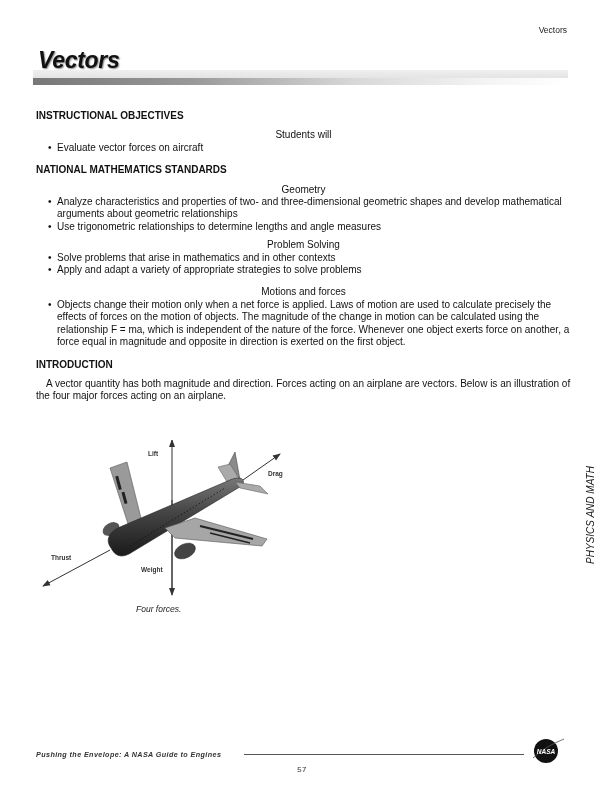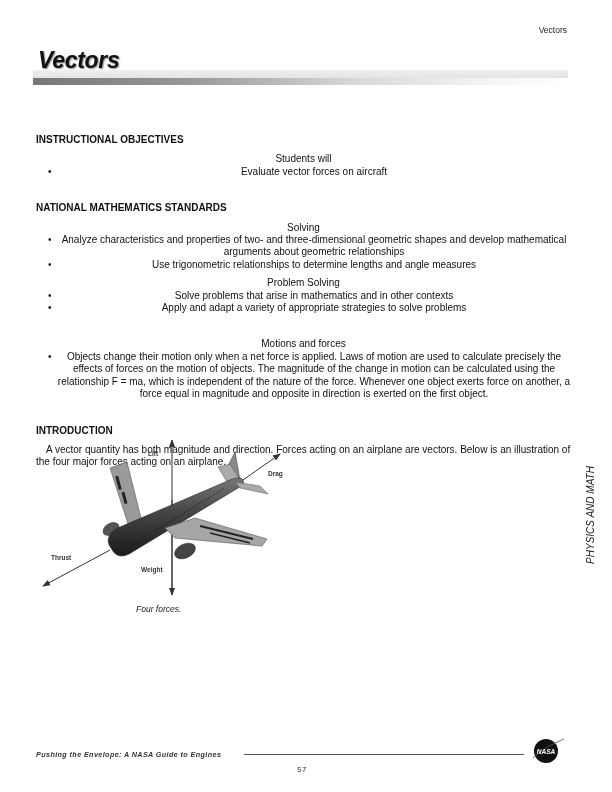--- a/index.html
+++ b/index.html
@@ -9,23 +9,23 @@
   .title { position:absolute; left:38px; top:47px; font-size:23px; font-weight:bold; font-style:italic;
            letter-spacing:-0.3px; color:#111; text-shadow:1px 1px 1.5px #888; }
   .title-bar-light { position:absolute; left:33px; top:70px; width:535px; height:11px;
            background:linear-gradient(to bottom,#efefef,#e0e0e0); }
   .title-bar-dark { position:absolute; left:33px; top:78px; width:535px; height:7px;
            background:linear-gradient(to right,#777 0%,#999 30%,#d8d8d8 60%,#f4f4f4 85%,#fff 100%); }
   .content { position:absolute; left:36px; top:110px; width:535px; font-size:10px; line-height:12.4px; }
   h2 { font-size:10px; font-weight:bold; margin:0 0 7px 0; }
   .sub { margin:0;text-align:center; }
   ul { margin:0 0 0 0; padding:0 0 0 12px; list-style:none; }
-  li { position:relative; padding-left:9px;text-align:center; }
+  li { position:relative; padding-left:9px; }
   li::before { content:"•"; position:absolute; left:0; }
-  .section { margin-bottom:10px;margin-top:24px; }
+  .section { margin-bottom:10px; }
   .group { margin-bottom:6px; }
   .intro p { margin:0; text-indent:10px; }
   .figure { position:absolute; left:35px; top:440px; width:260px; height:160px; }
   .fig-label { position:absolute; font-size:6.5px; font-weight:bold; color:#333; }
   .caption { position:absolute; left:136px; top:604px; font-size:8.5px; font-style:italic; color:#222; }
   .side-tab { position:absolute; left:590px; top:515px; transform:translate(-50%,-50%) rotate(-90deg);
               white-space:nowrap; font-size:10px; font-style:italic; color:#222; }
   .footer-text { position:absolute; left:36px; top:750px; font-size:7.2px; font-style:italic; color:#333; letter-spacing:0.4px;font-weight:bold; }
   .footer-rule { position:absolute; left:244px; top:754px; width:280px; height:1px; background:#555; }
   .page-num { position:absolute; left:297px; top:765px; font-size:8px; color:#333;font-family:Liberation Mono, monospace; }
@@ -44,21 +44,21 @@
     <h2>INSTRUCTIONAL OBJECTIVES</h2>
     <p class="sub">Students will</p>
     <ul>
       <li>Evaluate vector forces on aircraft</li>
     </ul>
   </div>
 
   <div class="section">
     <h2>NATIONAL MATHEMATICS STANDARDS</h2>
     <div class="group">
-      <p class="sub">Solving</p>
+      <p class="sub">Geometry</p>
       <ul>
         <li>Analyze characteristics and properties of two- and three-dimensional geometric shapes and develop mathematical arguments about geometric relationships</li>
         <li>Use trigonometric relationships to determine lengths and angle measures</li>
       </ul>
     </div>
     <div>
       <p class="sub">Problem Solving</p>
       <ul>
         <li>Solve problems that arise in mathematics and in other contexts</li>
         <li>Apply and adapt a variety of appropriate strategies to solve problems</li>

